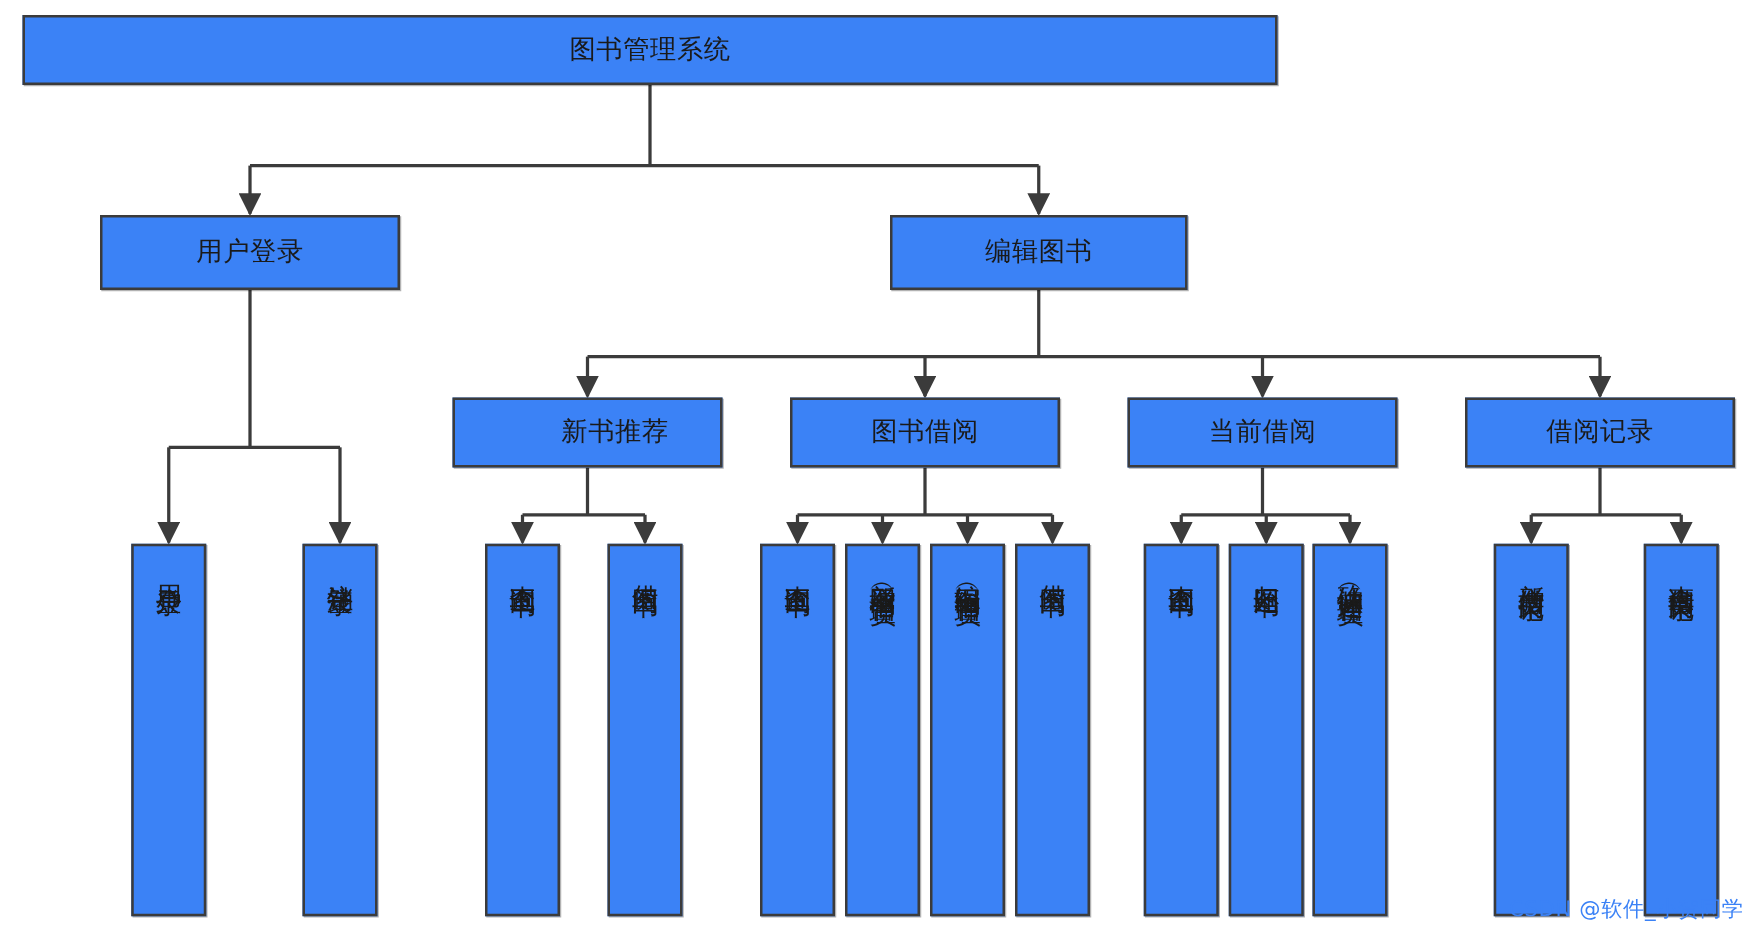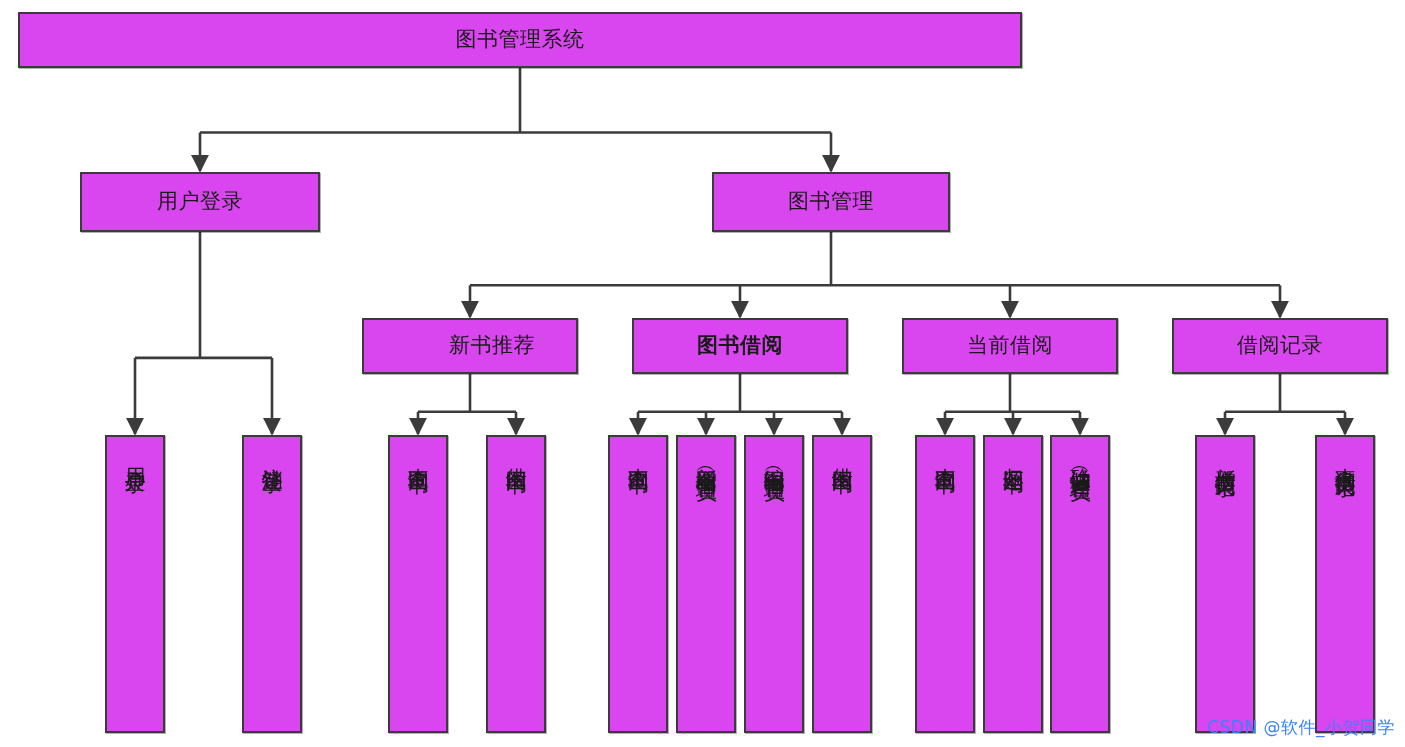--- a/index.html
+++ b/index.html
@@ -21,21 +21,21 @@
     position: absolute;
     left: 0;
     top: 0;
     width: 1405px;
     height: 747px;
   }
   .node {
     position: absolute;
     box-sizing: border-box;
     border: 2px solid #3b3b3b;
-    background: #d946ef;
+    background: #3b82f6;
     display: flex;
     align-items: center;
     justify-content: center;
     color: #1a1a1a;
     box-shadow: 1px 1px 0 rgba(0,0,0,0.30);
   }
   .node .label {
     display: block;
     text-align: center;
     line-height: 1.12;
@@ -119,28 +119,28 @@
 
   <div class="node horiz" style="left: 18px; top: 12px; width: 1004px; height: 56px;">
     <span class="label">图书管理系统</span>
   </div>
 
   <div class="node horiz" style="left: 80px; top: 172px; width: 240px; height: 60px;">
     <span class="label">用户登录</span>
   </div>
 
   <div class="node horiz" style="left: 712px; top: 172px; width: 238px; height: 60px;">
-    <span class="label">图书管理</span>
+    <span class="label">编辑图书</span>
   </div>
 
   <div class="node horiz" style="left: 362px; top: 318px; width: 216px; height: 56px; padding-left: 44px;">
     <span class="label">新书推荐</span>
   </div>
 
-  <div class="node horiz" style="left: 632px; top: 318px; width: 216px; height: 56px; font-weight: bold;">
+  <div class="node horiz" style="left: 632px; top: 318px; width: 216px; height: 56px;">
     <span class="label">图书借阅</span>
   </div>
 
   <div class="node horiz" style="left: 902px; top: 318px; width: 216px; height: 56px;">
     <span class="label">当前借阅</span>
   </div>
 
   <div class="node horiz" style="left: 1172px; top: 318px; width: 216px; height: 56px;">
     <span class="label">借阅记录</span>
   </div>

